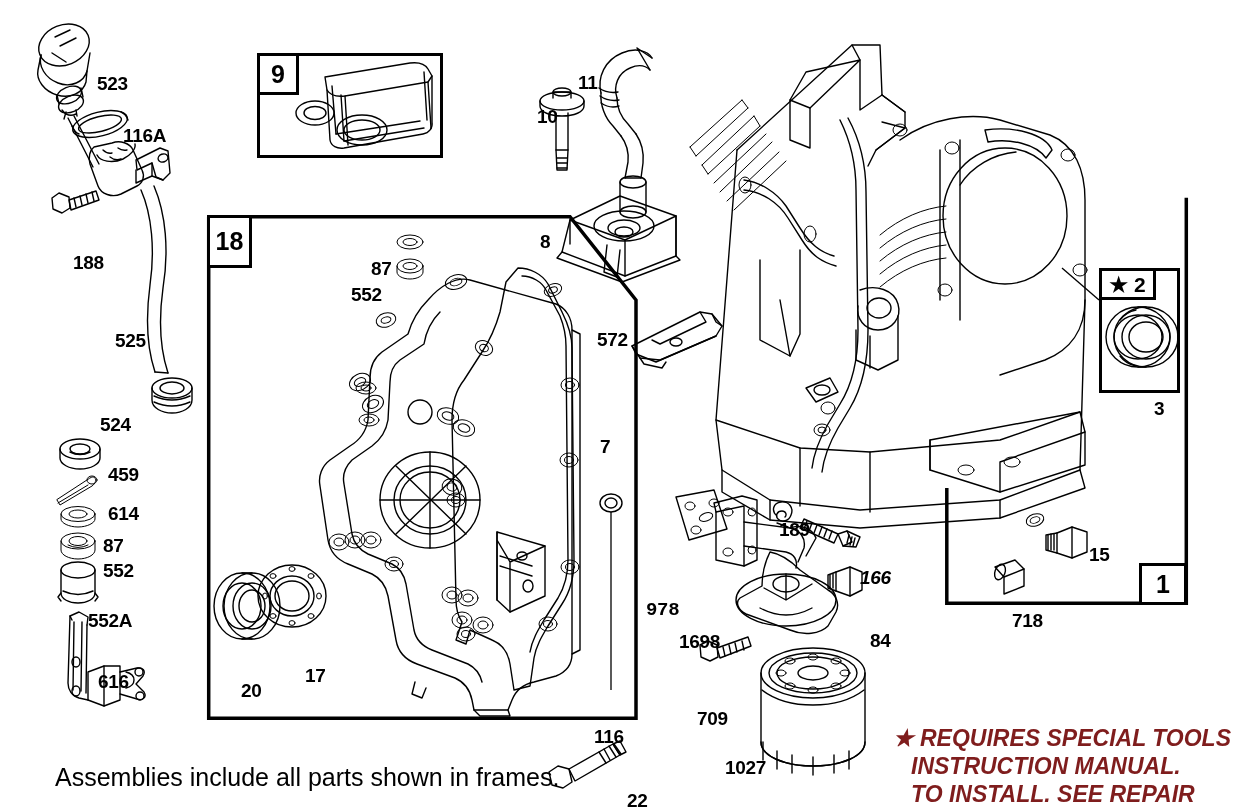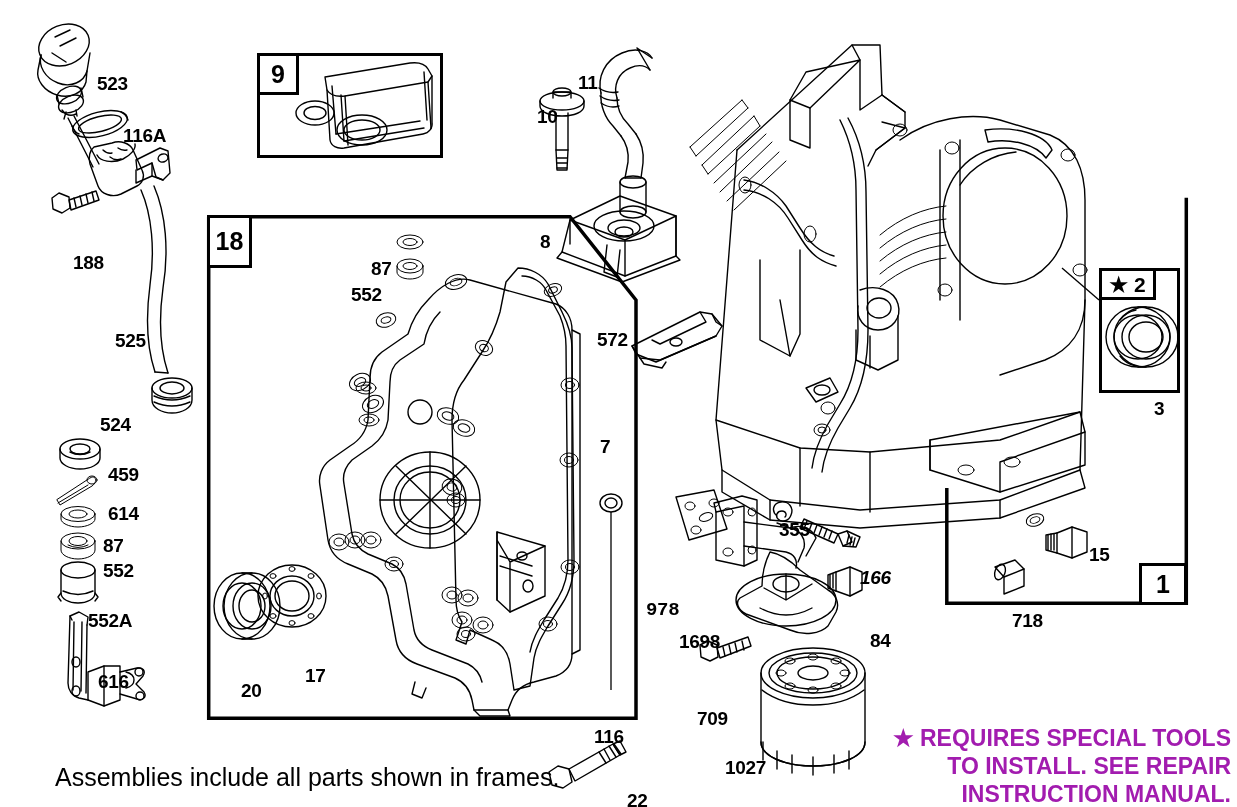--- a/index.html
+++ b/index.html
@@ -45,22 +45,23 @@
     font-family:"Liberation Sans", sans-serif;
     font-size:25px;
     color:#000;
     white-space:nowrap;
   }
   .star-note{
     position:absolute;
     font-weight:bold;
     font-size:23px;
     line-height:1.22;
-    color:#a21caf;
-    text-align:right;
+    color:#7f1d1d;
+    text-align:left;
+    font-style:italic;
   }
   svg{position:absolute;left:0;top:0;overflow:visible;}
   .art{fill:none;stroke:#000;stroke-width:1.4;stroke-linejoin:round;stroke-linecap:round;}
   .art-thin{fill:none;stroke:#000;stroke-width:1;stroke-linejoin:round;stroke-linecap:round;}
   .leader{stroke:#000;stroke-width:1.3;fill:none;}
   .thickline{stroke:#000;stroke-width:3.5;fill:none;}
 </style>
 </head>
 <body>
 
@@ -604,31 +605,31 @@
   <div class="lbl n" style="left:578px;top:46px;">11</div>
   <div class="lbl n" style="left:537px;top:80px;text-align:center;">10</div>
   <div class="lbl n" style="left:540px;top:205px;">8</div>
   <div class="lbl n" style="left:597px;top:303px;">572</div>
   <div class="lbl n" style="left:600px;top:410px;">7</div>
   <div class="lbl n" style="left:594px;top:700px;">116</div>
   <div class="lbl n" style="left:646px;top:574px;font-family:Liberation Mono, monospace;">978</div>
   <div class="lbl n" style="left:679px;top:605px;">1698</div>
   <div class="lbl n" style="left:241px;top:654px;">20</div>
   <div class="lbl n" style="left:305px;top:639px;">17</div>
-  <div class="lbl n" style="left:779px;top:493px;">355</div>
+  <div class="lbl n" style="left:779px;top:493px;">189</div>
   <div class="lbl n" style="left:860px;top:541px;font-style:italic;">166</div>
   <div class="lbl n" style="left:870px;top:604px;">84</div>
   <div class="lbl n" style="left:697px;top:682px;">709</div>
   <div class="lbl n" style="left:725px;top:731px;">1027</div>
   <div class="lbl n" style="left:1089px;top:518px;">15</div>
   <div class="lbl n" style="left:1012px;top:584px;">718</div>
   <div class="lbl n" style="left:627px;top:764px;">22</div>
   <div class="lbl n" style="left:1154px;top:372px;">3</div>
 
   <div class="note" style="left:55px;top:763px;">Assemblies include all parts shown in frames.</div>
 
   <div class="star-note" style="left:893px;top:724px;">
     <div>★ REQUIRES SPECIAL TOOLS</div>
+    <div style="padding-left:18px;">INSTRUCTION MANUAL.</div>
     <div style="padding-left:18px;">TO INSTALL.  SEE REPAIR</div>
-    <div style="padding-left:18px;">INSTRUCTION MANUAL.</div>
   </div>
 
 </div>
 
 </body></html>

